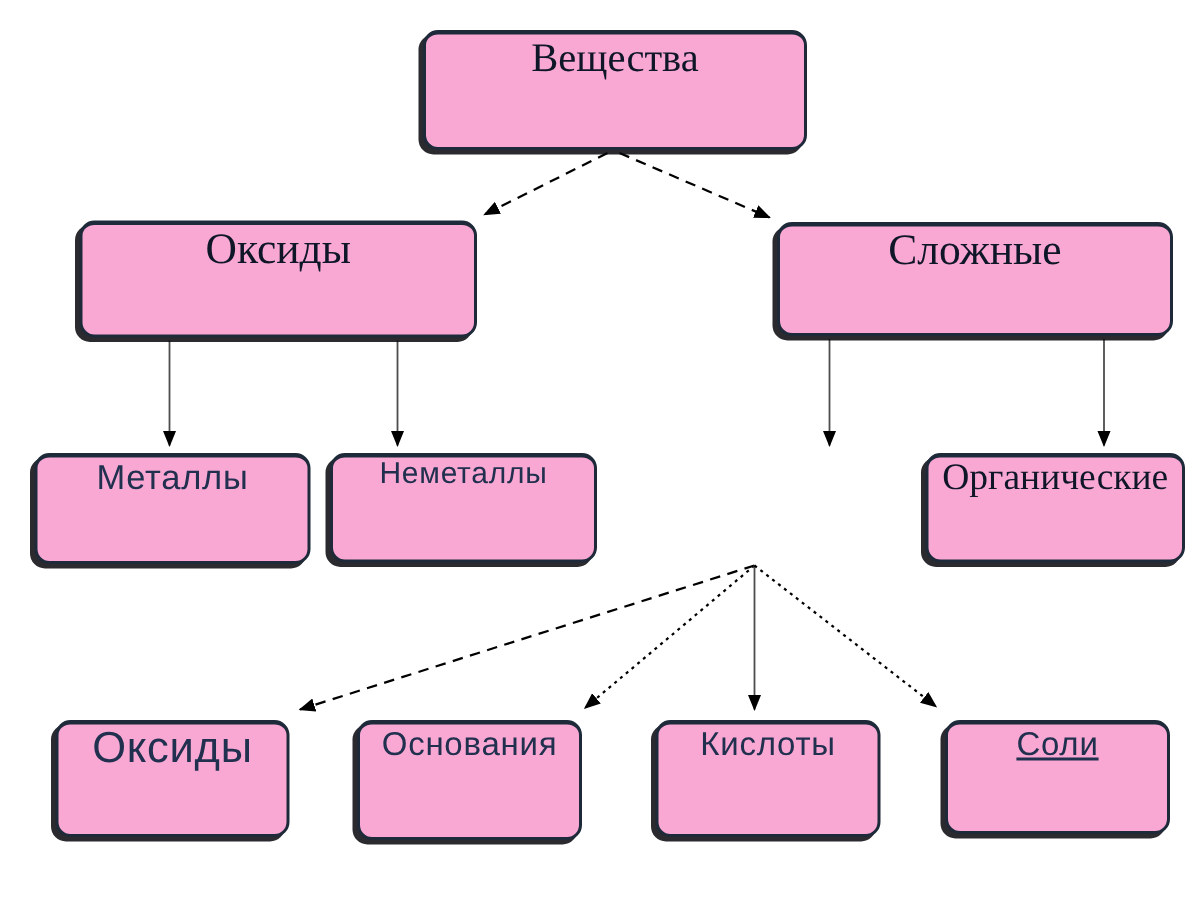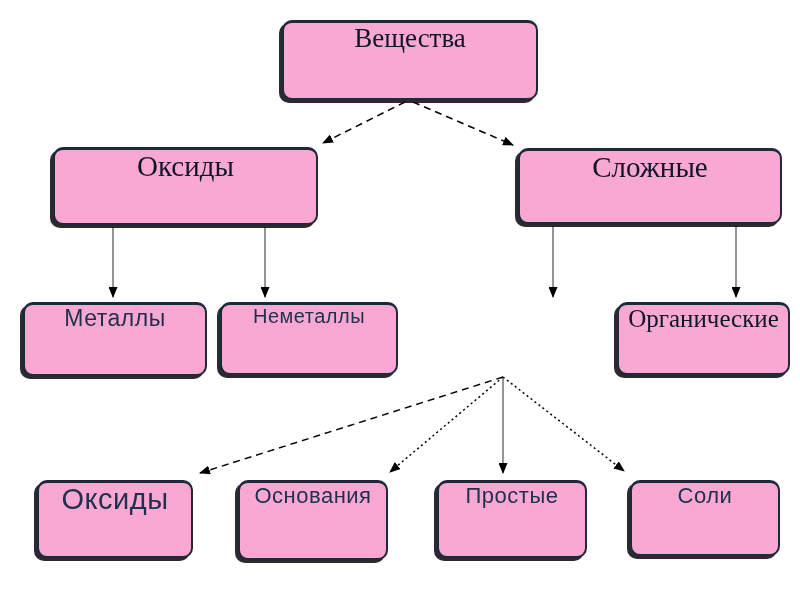--- a/index.html
+++ b/index.html
@@ -39,21 +39,21 @@
   .n-veshchestva     {left:282px;top:20px; width:256px;height:80px;font-size:27px;}
   .n-prostye         {left:53px; top:147px;width:265px;height:78px;font-size:29px;}
   .n-slozhnye        {left:518px;top:148px;width:264px;height:76px;font-size:29px;}
   .n-metally         {left:23px; top:302px;width:184px;height:74px;font-size:23px;}
   .n-nemetally       {left:220px;top:302px;width:178px;height:73px;font-size:20px;}
   .n-neorganicheskie {left:417px;top:302px;width:183px;height:73px;font-size:20px;}
   .n-organicheskie   {left:617px;top:302px;width:173px;height:73px;font-size:25px;}
   .n-oksidy          {left:37px; top:480px;width:156px;height:78px;font-size:29px;}
   .n-osnovaniya      {left:238px;top:480px;width:150px;height:80px;font-size:22px;}
   .n-kisloty         {left:437px;top:480px;width:150px;height:78px;font-size:22px;}
-  .n-soli            {left:630px;top:480px;width:150px;height:76px;font-size:22px;}
+  .n-soli            {left:630px;top:480px;width:150px;height:76px;font-size:22px;text-decoration:underline;}
   
   .edge-dashed{stroke:#000000;stroke-width:1.5;stroke-dasharray:7 5;fill:none;}
   .edge-dotted{stroke:#000000;stroke-width:1.5;stroke-dasharray:2 3;fill:none;}
   .edge-solid {stroke:#4d4d4d;stroke-width:1.2;fill:none;}
 </style>
 </head>
 <body>
 
 <div id="canvas">
 
@@ -104,20 +104,20 @@
 
   <div class="node sans n-oksidy">
     <span>Оксиды</span>
   </div>
 
   <div class="node sans n-osnovaniya">
     <span>Основания</span>
   </div>
 
   <div class="node sans n-kisloty">
-    <span>Простые</span>
+    <span>Кислоты</span>
   </div>
 
   <div class="node sans n-soli">
     <span>Соли</span>
   </div>
 
 </div>
 
 </body></html>

